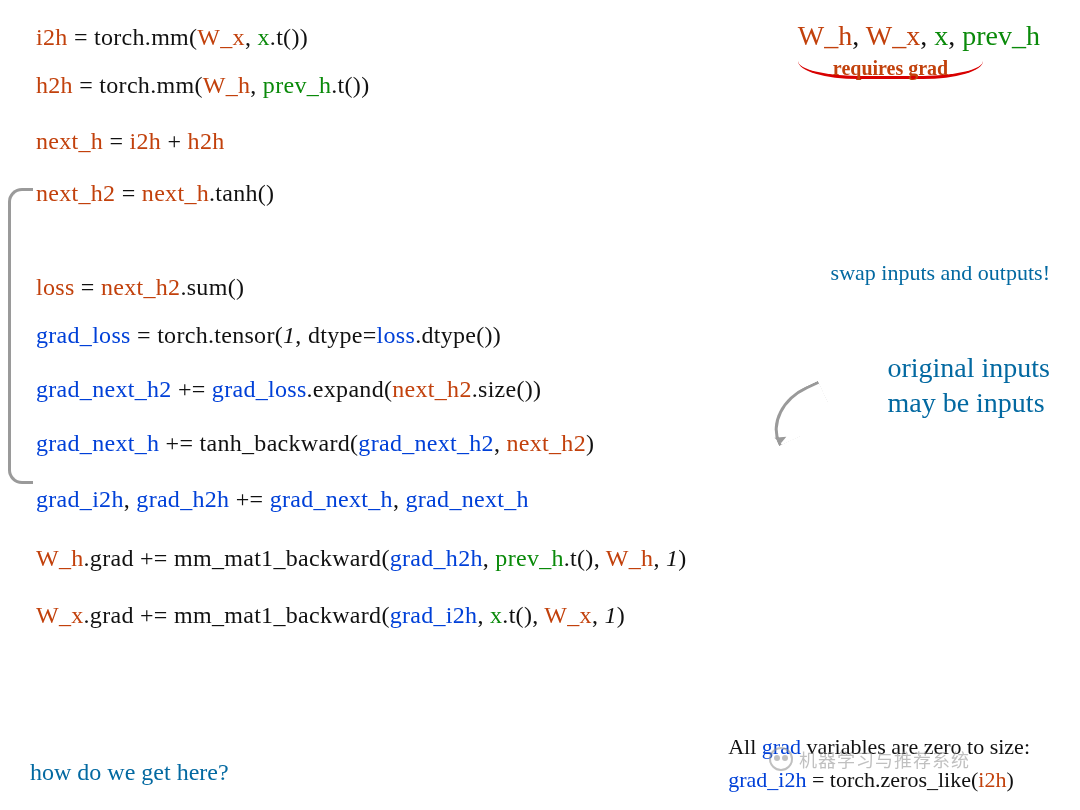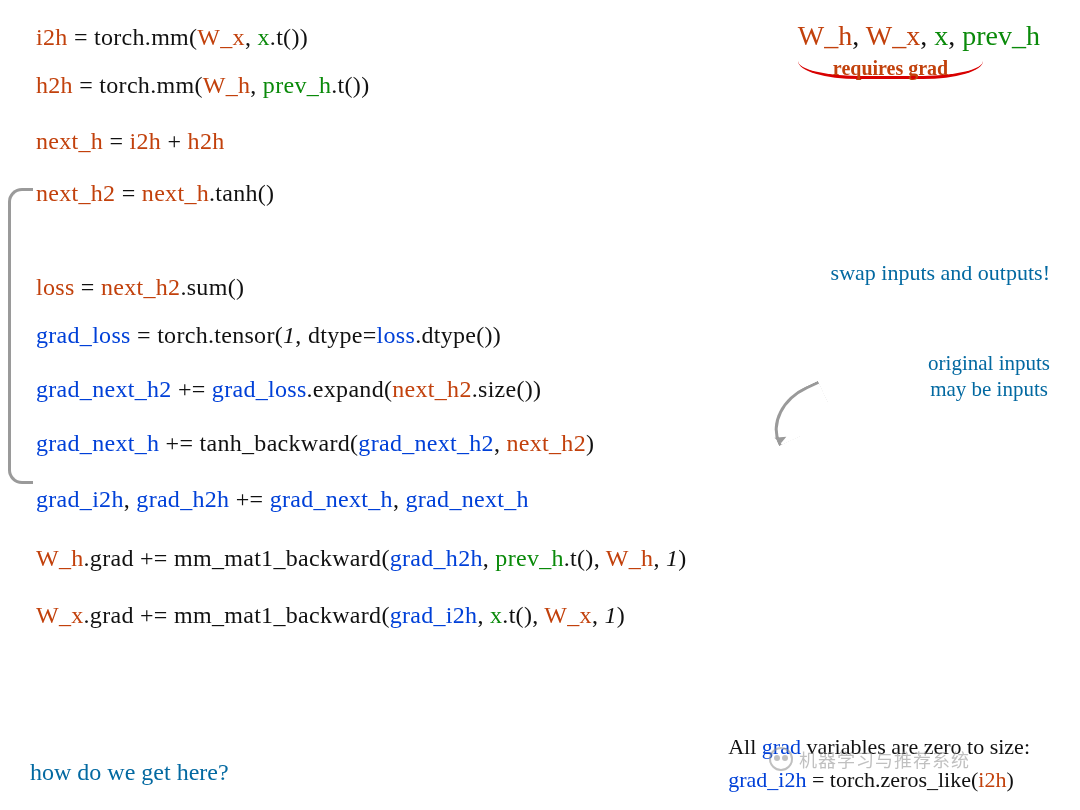--- a/index.html
+++ b/index.html
@@ -54,21 +54,21 @@
     width:22px; height:290px;
     border-left:3px solid #9a9a9a;
     border-top:3px solid #9a9a9a;
     border-bottom:3px solid #9a9a9a;
     border-top-left-radius:14px;
     border-bottom-left-radius:14px;
   }
 
   
   .ann1 { position:absolute; right:30px; top:260px; font-size:22px; }
-  .ann2 { position:absolute; right:30px; top:350px; font-size:21px; line-height:1.25;text-align:center; }
+  .ann2 { position:absolute; right:30px; top:350px; font-size:28px; line-height:1.25; }
   .arrow2 {
     position:absolute; right:250px; top:392px;
     width:60px; height:40px;
     border-top:3px solid #9a9a9a;
     border-left:3px solid #9a9a9a;
     border-top-left-radius:50px 40px;
     transform:rotate(-25deg);
   }
   .arrow2::after{
     content:""; position:absolute; left:-6px; bottom:-4px;

